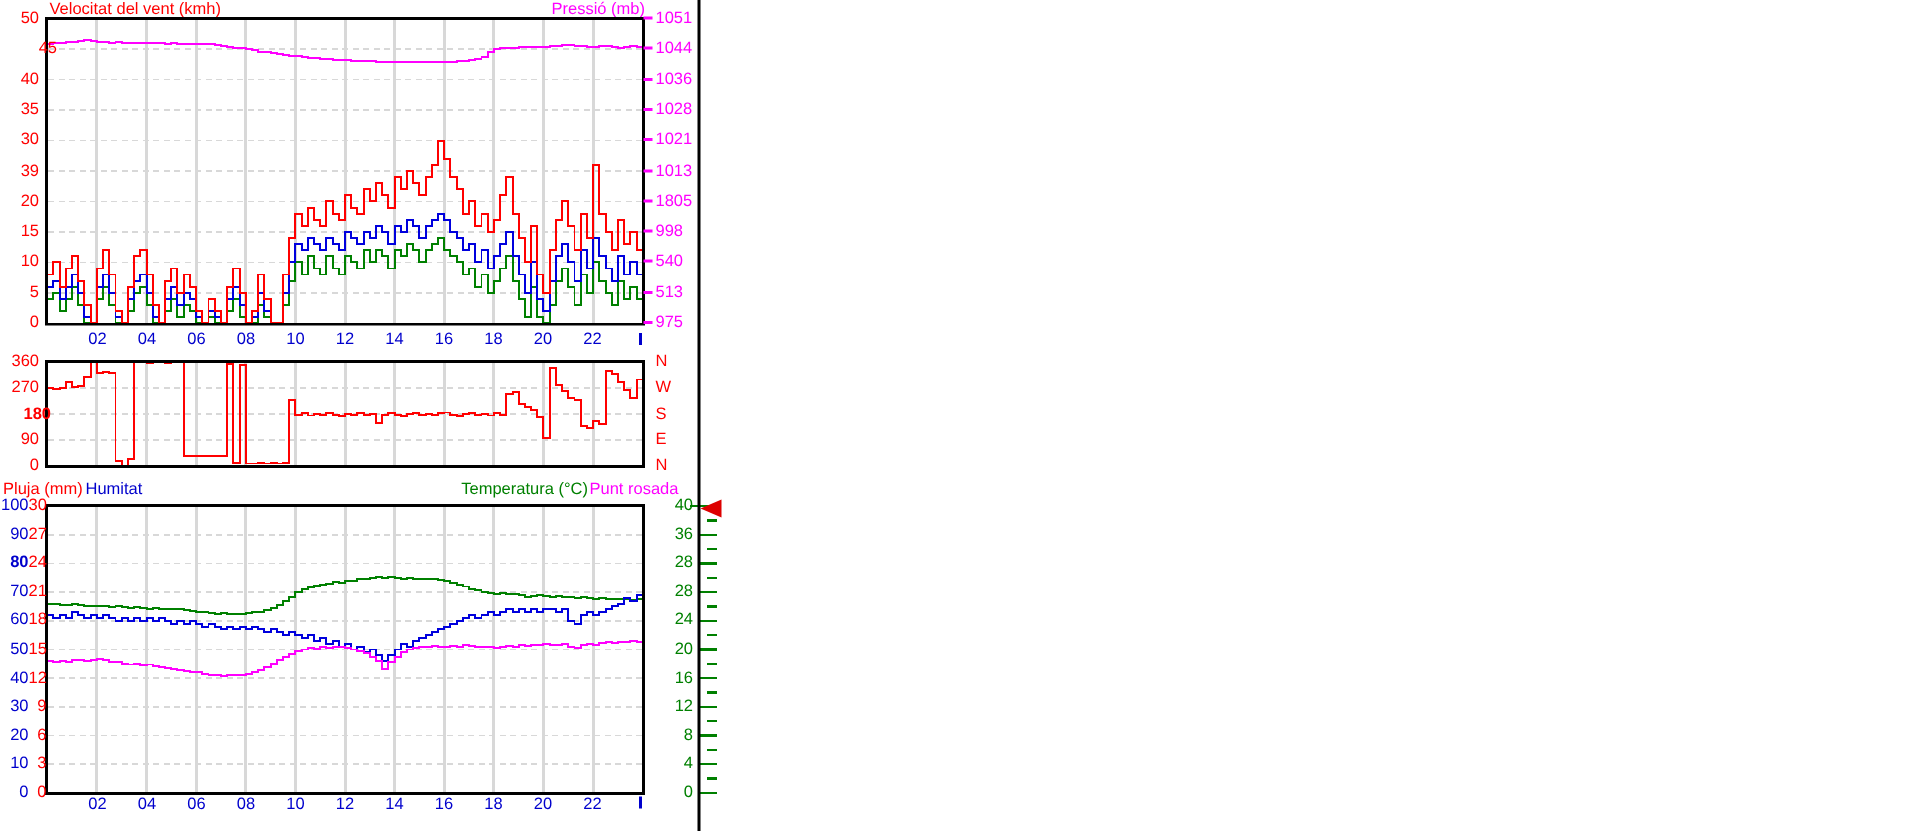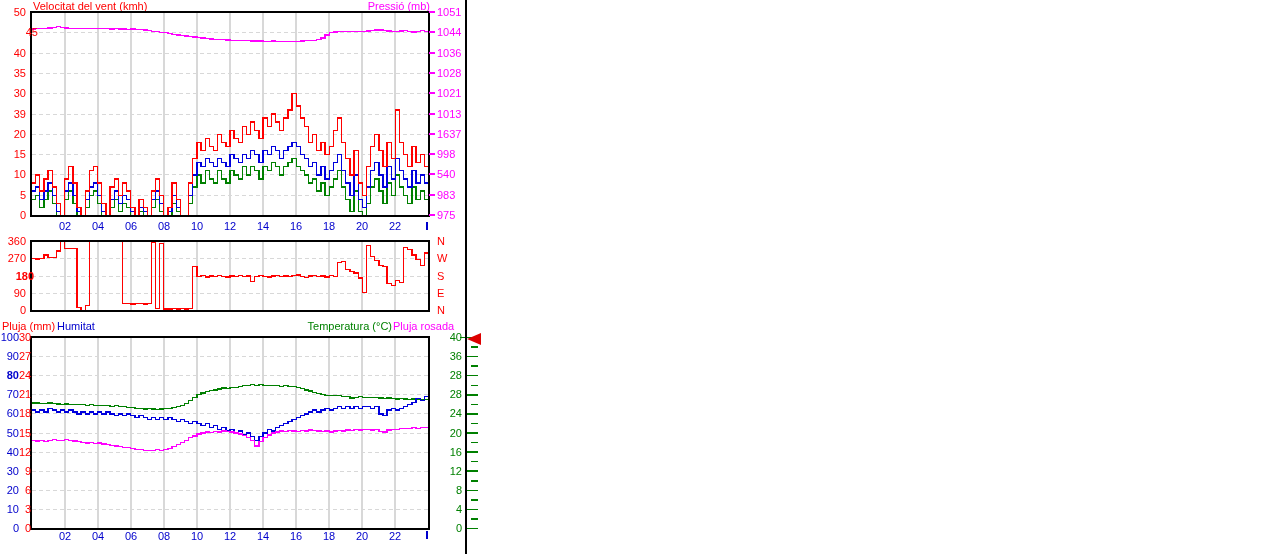--- a/index.html
+++ b/index.html
@@ -76,27 +76,27 @@
       <span class="lbl magenta" style="left: 437px; top: 27px; width: 34px;">1044</span>
       <div class="tickdash" style="left: 429px; top: 31px;"></div>
       <span class="lbl magenta" style="left: 437px; top: 48px; width: 34px;">1036</span>
       <div class="tickdash" style="left: 429px; top: 52px;"></div>
       <span class="lbl magenta" style="left: 437px; top: 68px; width: 34px;">1028</span>
       <div class="tickdash" style="left: 429px; top: 72px;"></div>
       <span class="lbl magenta" style="left: 437px; top: 88px; width: 34px;">1021</span>
       <div class="tickdash" style="left: 429px; top: 92px;"></div>
       <span class="lbl magenta" style="left: 437px; top: 109px; width: 34px;">1013</span>
       <div class="tickdash" style="left: 429px; top: 113px;"></div>
-      <span class="lbl magenta" style="left: 437px; top: 129px; width: 34px;">1637</span>
+      <span class="lbl magenta" style="left: 437px; top: 129px; width: 34px;">1805</span>
       <div class="tickdash" style="left: 429px; top: 133px;"></div>
       <span class="lbl magenta" style="left: 437px; top: 149px; width: 34px;">998</span>
       <div class="tickdash" style="left: 429px; top: 153px;"></div>
       <span class="lbl magenta" style="left: 437px; top: 169px; width: 34px;">540</span>
       <div class="tickdash" style="left: 429px; top: 173px;"></div>
-      <span class="lbl magenta" style="left: 437px; top: 190px; width: 34px;">983</span>
+      <span class="lbl magenta" style="left: 437px; top: 190px; width: 34px;">513</span>
       <div class="tickdash" style="left: 429px; top: 194px;"></div>
       <span class="lbl magenta" style="left: 437px; top: 210px; width: 34px;">975</span>
       <div class="tickdash" style="left: 429px; top: 214px;"></div>
     </div>
   <div id="hours-top">
       <span class="lbl blue c" style="left: 56px; top: 221px; width: 18px;">02</span>
       <span class="lbl blue c" style="left: 89px; top: 221px; width: 18px;">04</span>
       <span class="lbl blue c" style="left: 122px; top: 221px; width: 18px;">06</span>
       <span class="lbl blue c" style="left: 155px; top: 221px; width: 18px;">08</span>
       <span class="lbl blue c" style="left: 188px; top: 221px; width: 18px;">10</span>
@@ -138,21 +138,21 @@
       <span class="lbl red" style="left: 437px; top: 236px; width: 14px;">N</span>
       <span class="lbl red" style="left: 437px; top: 253px; width: 14px;">W</span>
       <span class="lbl red" style="left: 437px; top: 271px; width: 14px;">S</span>
       <span class="lbl red" style="left: 437px; top: 288px; width: 14px;">E</span>
       <span class="lbl red" style="left: 437px; top: 305px; width: 14px;">N</span>
     </div>
 
   <div class="lbl red" style="left:2px;top:321px;">Pluja (mm)</div>
   <div class="lbl blue" style="left:57px;top:321px;">Humitat</div>
   <div class="lbl green r" style="left:250px;top:321px;width:142px;">Temperatura (°C)</div>
-  <div class="lbl magenta" style="left:393px;top:321px;">Pluja rosada</div>
+  <div class="lbl magenta" style="left:393px;top:321px;">Punt rosada</div>
 
   <svg id="bottom-svg" width="400" height="194" style="left:30px;top:336px;">
       <line x1="34.58333333333333" y1="2" x2="34.58333333333333" y2="192" stroke="#d8d8d8" stroke-width="2" shape-rendering="crispEdges"></line>
       <line x1="67.66666666666666" y1="2" x2="67.66666666666666" y2="192" stroke="#d8d8d8" stroke-width="2" shape-rendering="crispEdges"></line>
       <line x1="100.75" y1="2" x2="100.75" y2="192" stroke="#d8d8d8" stroke-width="2" shape-rendering="crispEdges"></line>
       <line x1="133.83333333333331" y1="2" x2="133.83333333333331" y2="192" stroke="#d8d8d8" stroke-width="2" shape-rendering="crispEdges"></line>
       <line x1="166.91666666666669" y1="2" x2="166.91666666666669" y2="192" stroke="#d8d8d8" stroke-width="2" shape-rendering="crispEdges"></line>
       <line x1="200" y1="2" x2="200" y2="192" stroke="#d8d8d8" stroke-width="2" shape-rendering="crispEdges"></line>
       <line x1="233.08333333333334" y1="2" x2="233.08333333333334" y2="192" stroke="#d8d8d8" stroke-width="2" shape-rendering="crispEdges"></line>
       <line x1="266.16666666666663" y1="2" x2="266.16666666666663" y2="192" stroke="#d8d8d8" stroke-width="2" shape-rendering="crispEdges"></line>

